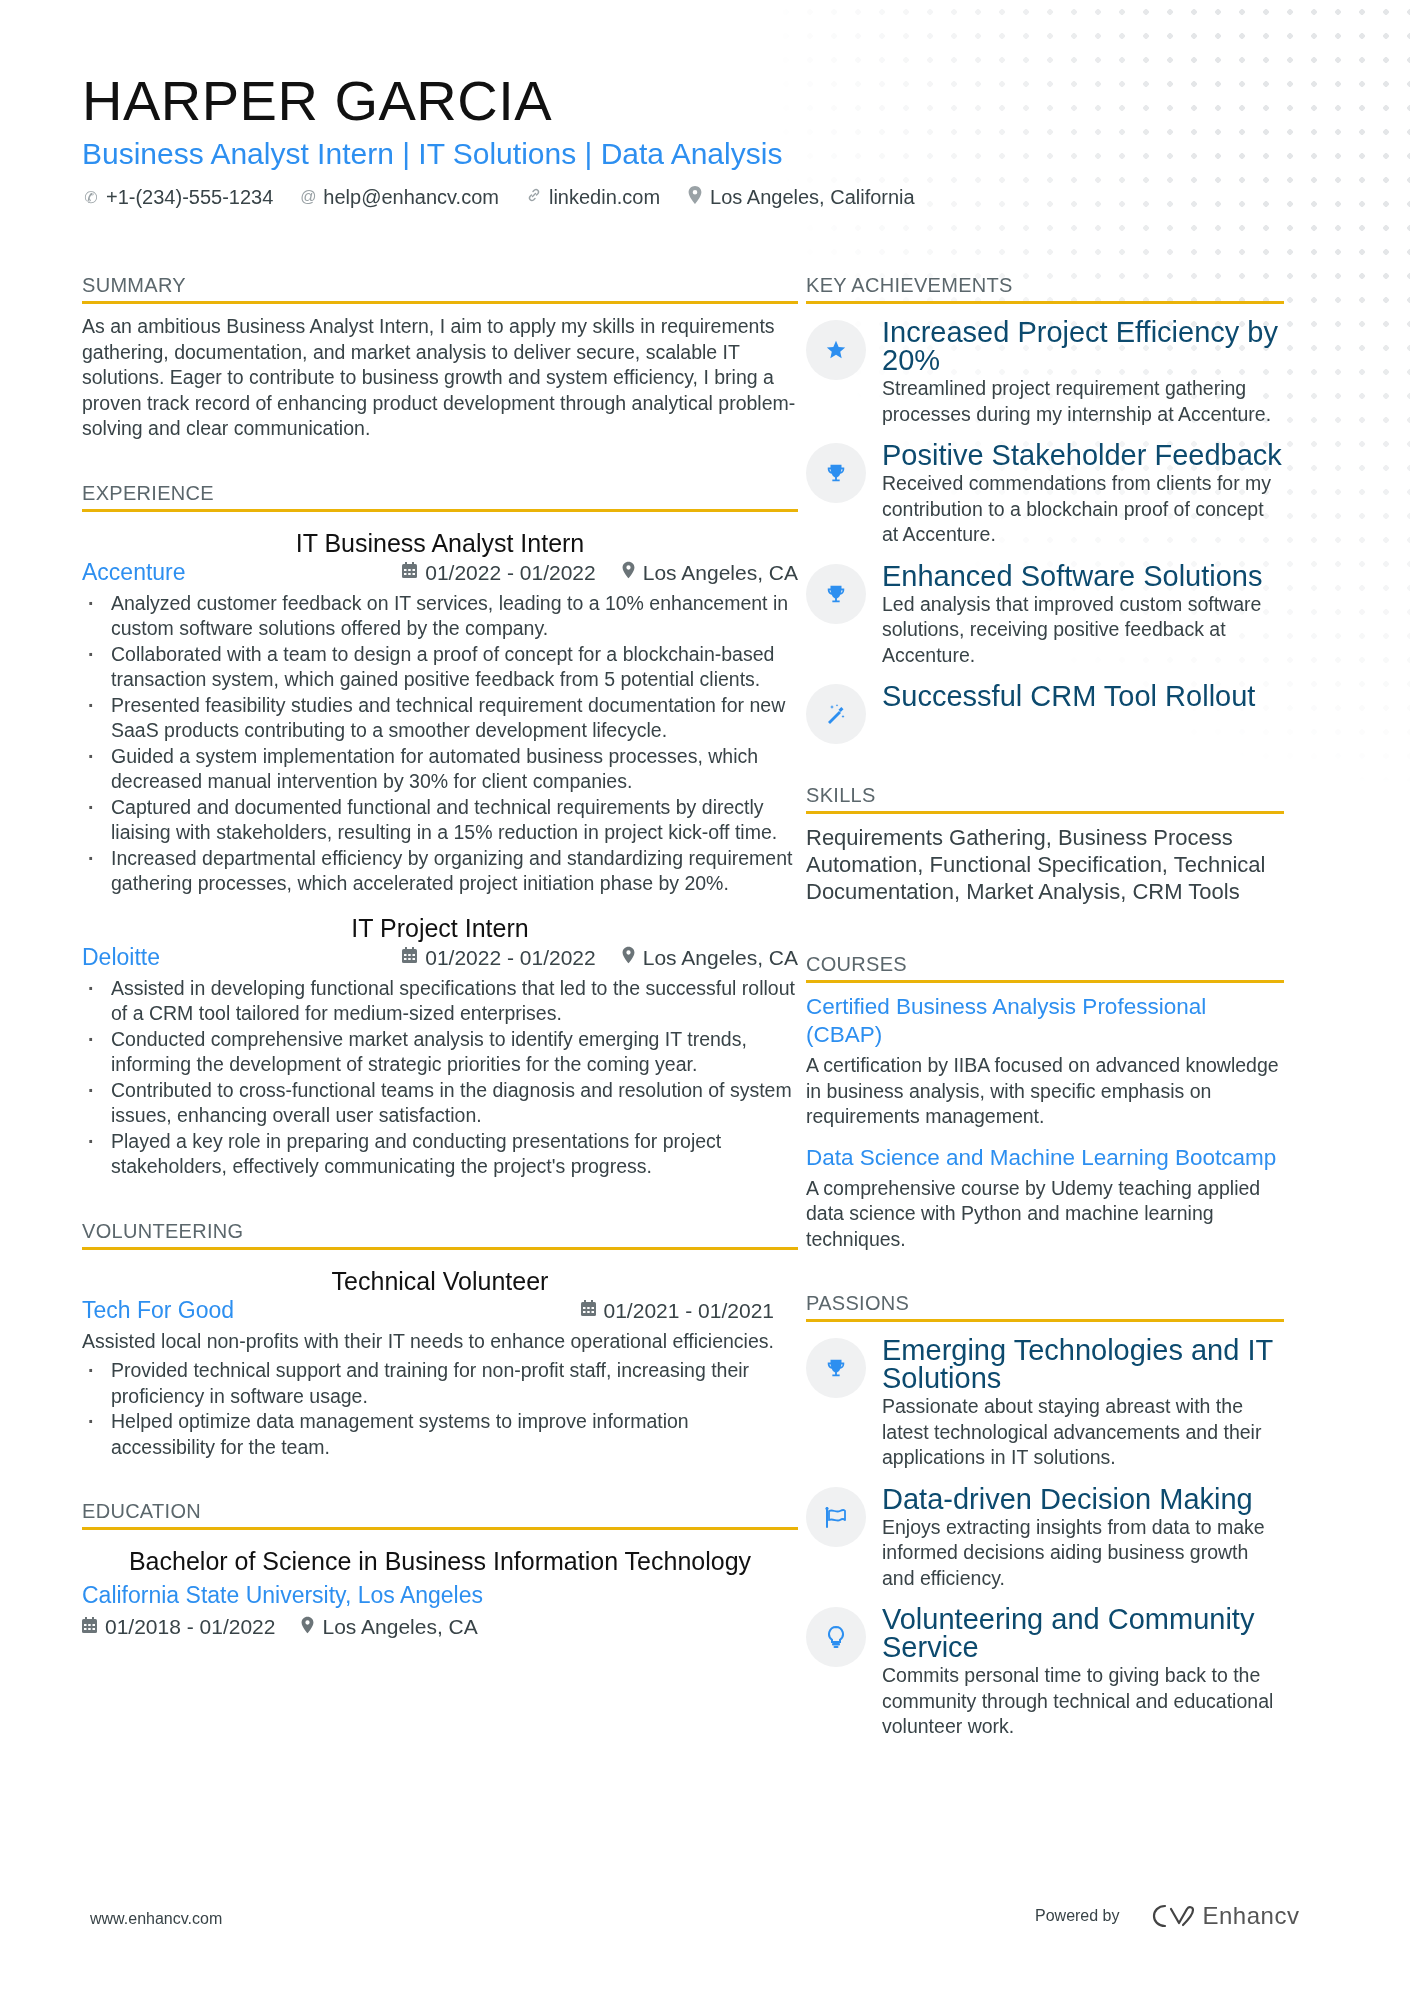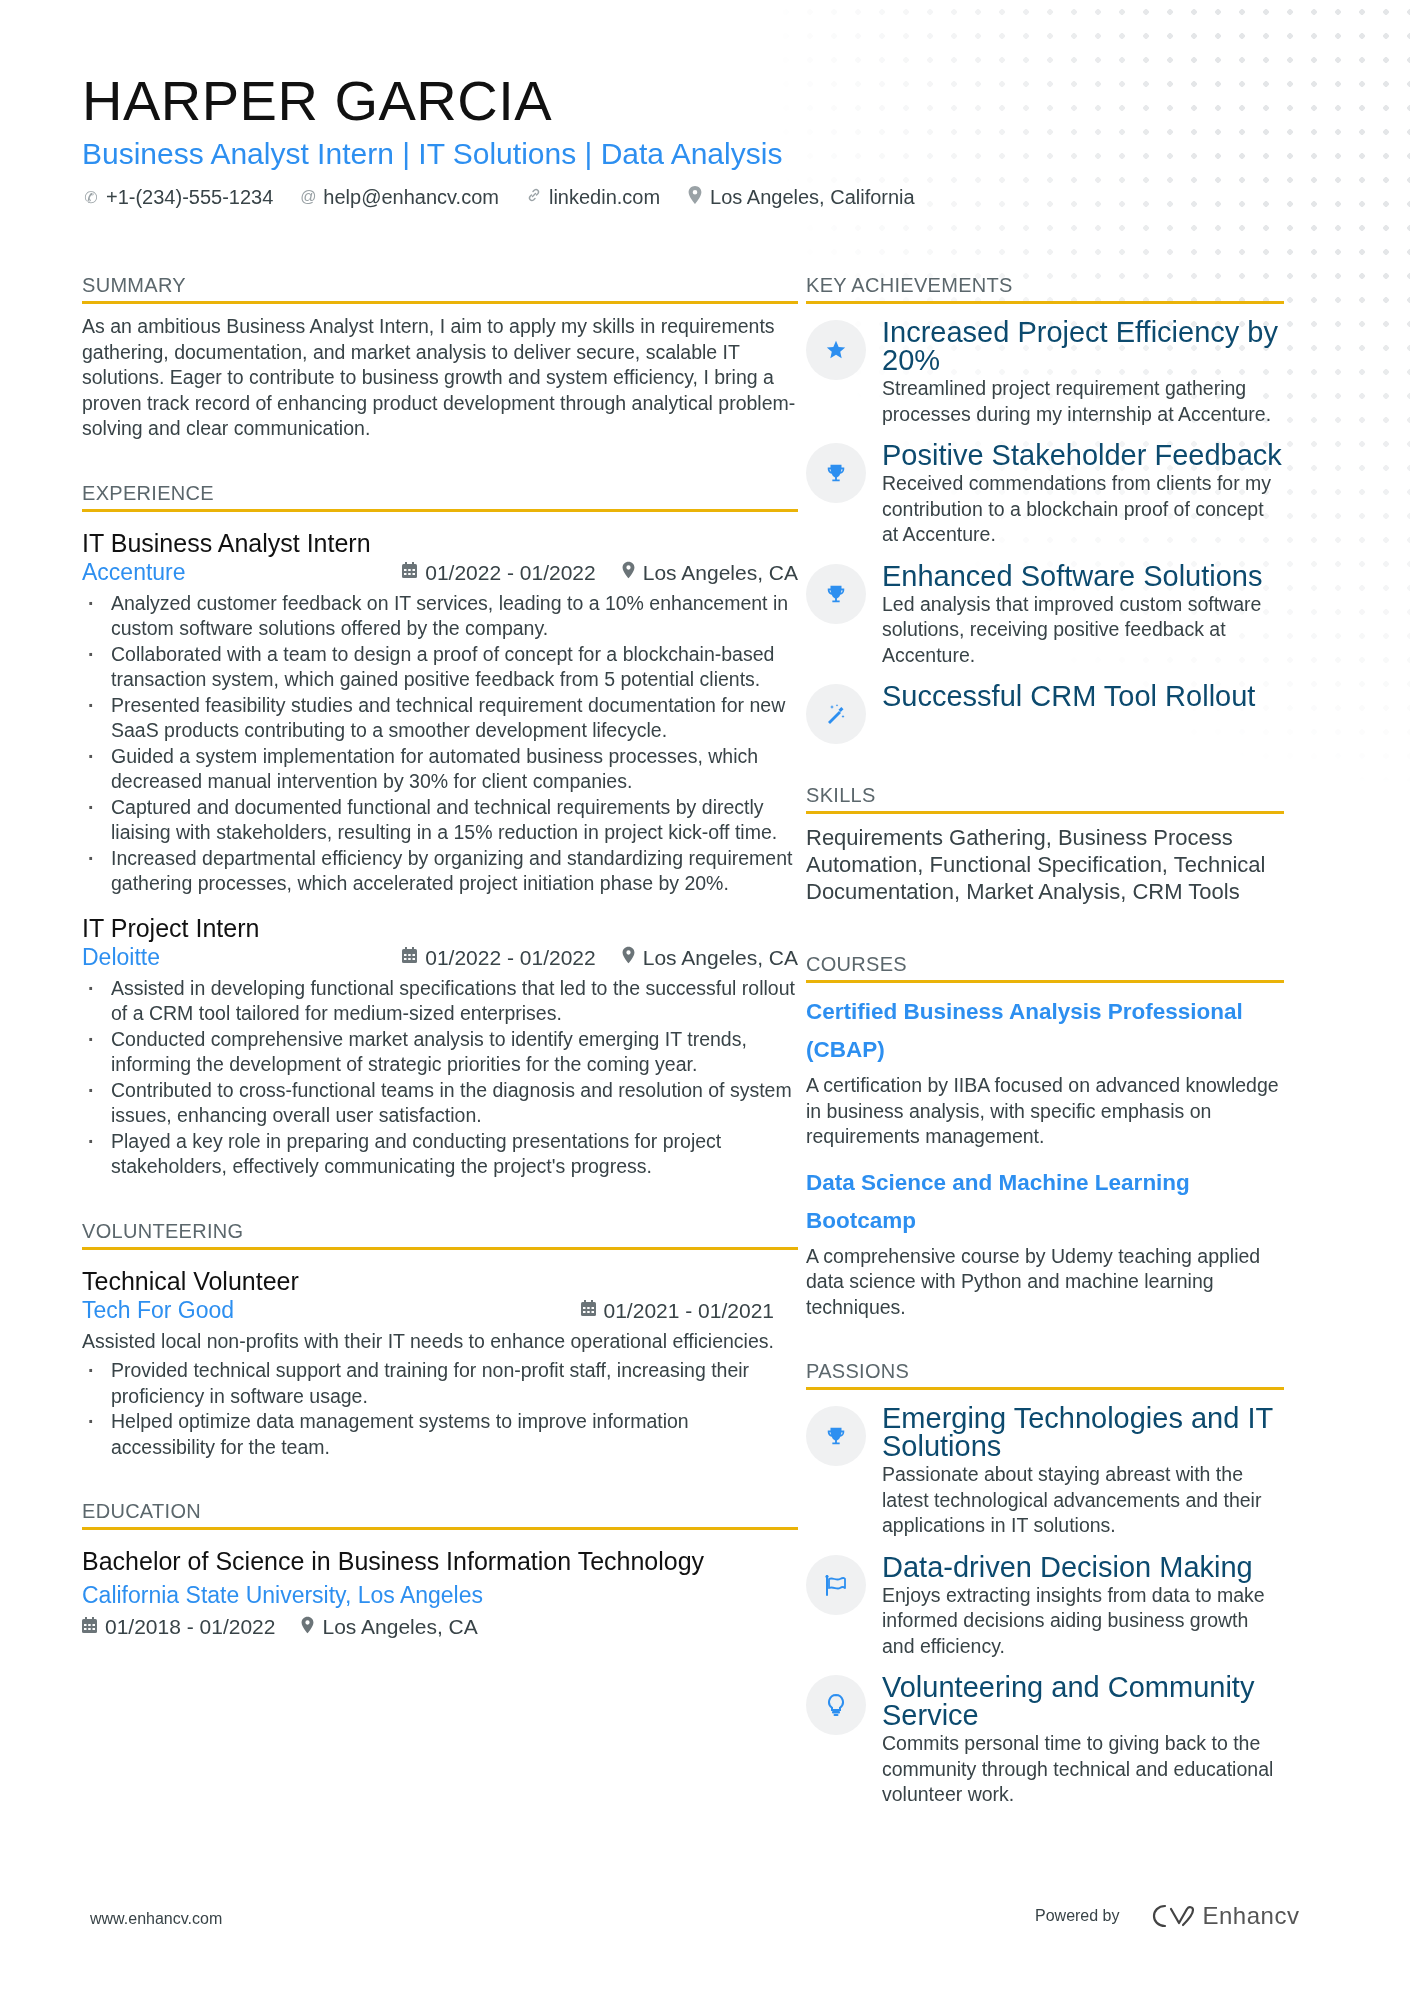--- a/index.html
+++ b/index.html
@@ -21,36 +21,36 @@
   .contacts .c { display: flex; align-items: center; gap: 6px; }
   .contacts .ic { color: #9aa2a6; font-size: 16px; width: 18px; text-align: center; }
 
   .left { position: absolute; left: 82px; top: 234px; width: 716px; }
   .right { position: absolute; left: 806px; top: 234px; width: 478px; }
 
   .sec-h { font-size: 20px; color: #5b676c; letter-spacing: 0.3px; padding-bottom: 4px; border-bottom: 3px solid #eab308; margin-bottom: 10px; text-transform: none; margin-top: 40px; }
   .para { font-size: 19.5px; line-height: 25.5px; color: #384347; }
   .mt-sec { margin-top: 30px; }
 
-  .role { font-size: 25px; color: #111; margin-top: 16px; line-height: 1.2; }
+  .role { font-size: 25px; color: #111; margin-top: 16px; line-height: 1.2; text-align: center; }
   .role-meta { display: flex; align-items: center; margin-top: 1px; font-size: 21px; height: 28px; }
   .company { color: #2d8ff0; font-size: 23px; flex: 1; }
   .meta-i { display: flex; align-items: center; gap: 8px; color: #384347; margin-left: 26px; }
   .meta-i .ic { color: #6b7478; font-size: 17px; }
   ul.bul { list-style: none; margin-top: 4px; }
   ul.bul li { position: relative; padding-left: 29px; font-size: 19.5px; line-height: 25.5px; }
   ul.bul li::before { content: "·"; position: absolute; left: 6px; top: 0; color: #555; font-weight: bold; }
 
   .ach { display: flex; margin-top: 14px; }
   .ach .circ { width: 60px; height: 60px; border-radius: 50%; background: #f0f1f2; flex-shrink: 0; display: flex; align-items: center; justify-content: center; margin-right: 16px; margin-top: 2px; }
   .ach .body { flex: 1; }
   .ach .h { font-size: 29px; color: #0c4a6e; line-height: 28px; }
   .ach .d { font-size: 19.5px; line-height: 25.5px; color: #384347; margin-top: 2px; }
 
-  .course-t { font-size: 22.5px; color: #2d8ff0; line-height: 38px; margin-top: 14px; font-weight: bold; }
+  .course-t { font-size: 22.5px; color: #2d8ff0; line-height: 28px; margin-top: 14px; }
   .course-d { font-size: 19.5px; line-height: 25.5px; margin-top: 4px; }
 
   .footer-l { position: absolute; left: 90px; top: 1910px; font-size: 16px; color: #384347; }
   .footer-r { position: absolute; left: 1035px; top: 1902px; display: flex; align-items: center; gap: 31px; font-size: 16px; color: #384347; }
   .brand { display: flex; align-items: center; gap: 8px; font-size: 24px; color: #555; letter-spacing: 0.5px; }
 </style>
 </head>
 <body>
 
 <div class="dots"></div>

